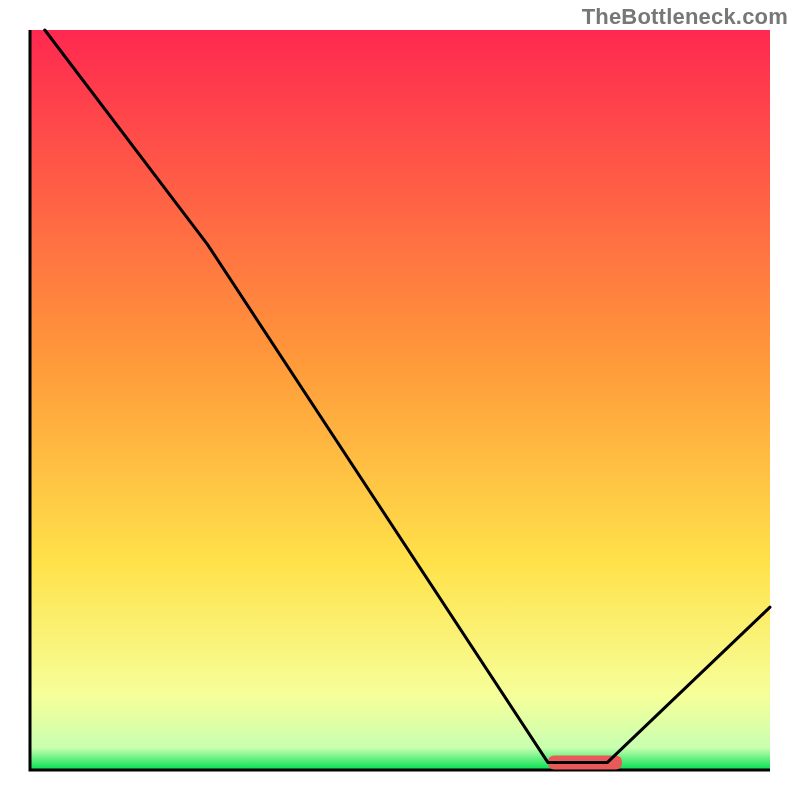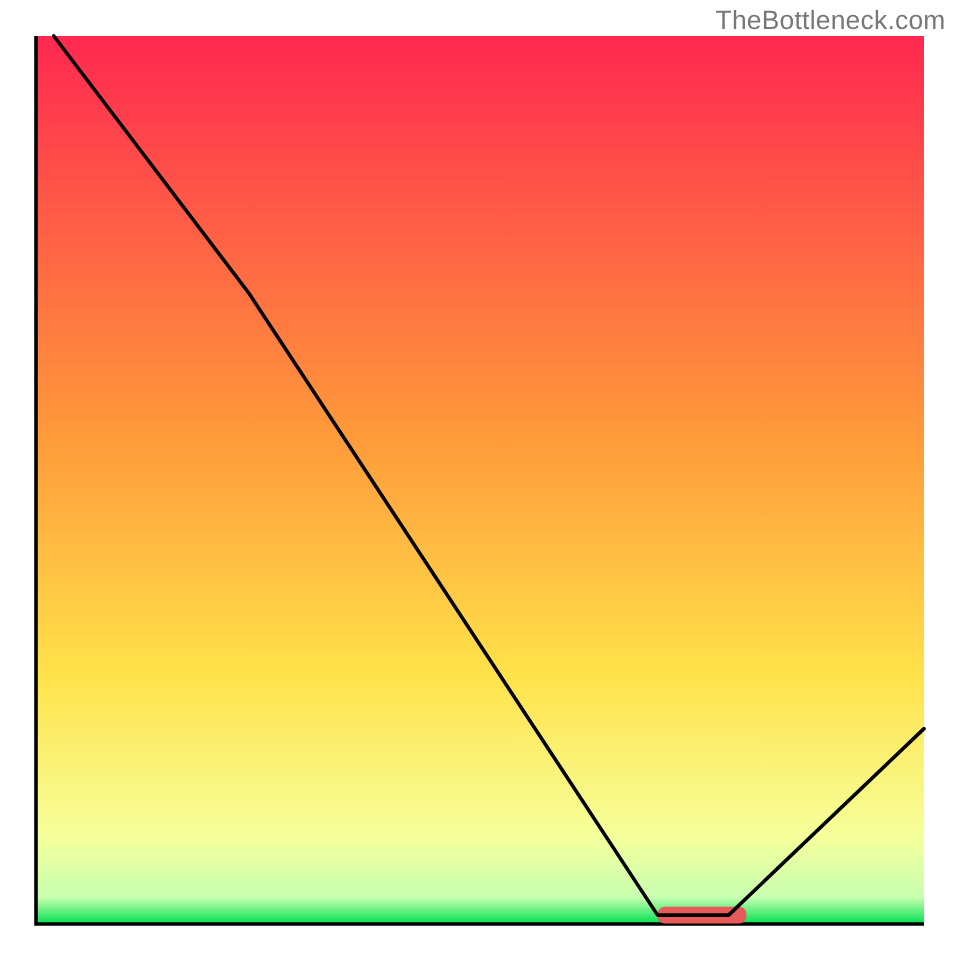--- a/index.html
+++ b/index.html
@@ -10,21 +10,21 @@
     background: #ffffff;
     font-family: Arial, Helvetica, sans-serif;
     position: relative;
   }
   .watermark {
     position: absolute;
     top: 4px;
     right: 12px;
     font-size: 22px;
     color: #777;
-    font-weight: 400;
+    font-weight: 700;
     letter-spacing: 0.2px;
   }
   svg {
     display: block;
   }
 </style>
 </head>
 <body>
 
 <div class="watermark">TheBottleneck.com</div>

